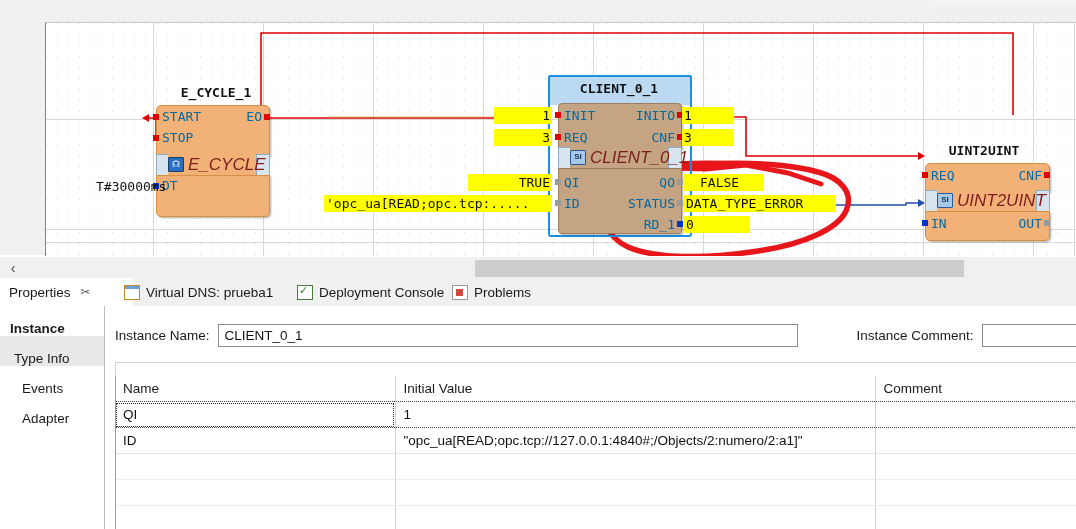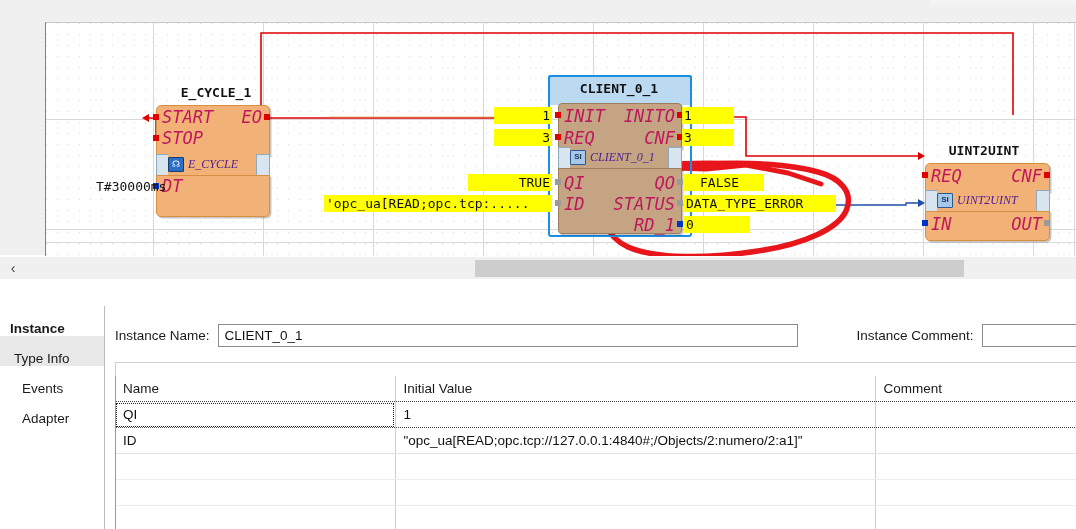--- a/index.html
+++ b/index.html
@@ -50,36 +50,36 @@
     position:absolute;background:#f2b277;
     border:1px solid #d98f42;
     box-shadow:1.5px 1.5px 0 rgba(0,0,0,.22);
   }
   .seg.ev{border-radius:5px 5px 0 0;}
   .seg.dt{border-radius:0 0 5px 5px;}
   .seg.sel-ev{background:#c4a483;border:1px solid #9c7e5e;border-radius:4px 4px 0 0;}
   .seg.sel-dt{background:#c4a483;border:1px solid #9c7e5e;border-radius:0 0 4px 4px;}
 
   .pinlbl{
-    position:absolute;font-family:"DejaVu Sans Mono", monospace;font-size:17px;
-    color:#be185d;white-space:nowrap;line-height:14px;font-style:italic;
+    position:absolute;font-family:"DejaVu Sans Mono", monospace;font-size:13px;
+    color:#0369a1;white-space:nowrap;line-height:14px;
   }
   .pinlbl.r{text-align:right;}
   .pin{position:absolute;width:6px;height:6px;}
   .pin.ev{background:#e00000;}
   .pin.dt{background:#9a9a9a;}
   .pin.dtb{background:#0033cc;}
 
   .typebar{
     position:absolute;height:21px;display:flex;align-items:center;gap:4px;
     background:#f2b277;
   }
   .typebar.sel{background:#c4a483;}
   .typebar .tname{
-    font-family:Liberation Serif, serif;font-style:italic;font-size:12px;color:#4c1d95;
+    font-family:Liberation Sans, sans-serif;font-style:italic;font-size:17px;color:#7f1d1d;
     white-space:nowrap;
   }
   .siicon{
     width:14px;height:13px;flex:0 0 auto;position:relative;
     background:#a8c8ea;border:1px solid #2c5b94;border-radius:1px;
     font-size:8px;line-height:12px;text-align:center;color:#16325c;
     font-family:"Liberation Sans", sans-serif;font-style:normal;font-weight:bold;
   }
   .cyicon{
     width:14px;height:13px;flex:0 0 auto;
@@ -305,20 +305,39 @@
     </div>
   </div>
 
   <div class="hscroll">
     <div class="lt">‹</div>
     <div class="track">
       <div class="thumb"></div>
     </div>
   </div>
 
+  <div class="tabbar">
+    <div class="tab active" style="left:0;width:115px;">
+
+      <span>Properties</span>
+      <span class="closex">✂</span>
+    </div>
+    <div class="tab" style="left:115px;">
+      <span class="ticon dns"></span>
+      <span>Virtual DNS: prueba1</span>
+    </div>
+    <div class="tab" style="left:288px;">
+      <span class="ticon depl"></span>
+      <span>Deployment Console</span>
+    </div>
+    <div class="tab" style="left:443px;">
+      <span class="ticon prob"></span>
+      <span>Problems</span>
+    </div>
+  </div>
 
   <div class="props">
 
     <div class="side">
       <div class="it sel">
         <span>Instance</span>
       </div>
       <div class="it hov">
         <span>Type Info</span>
       </div>

